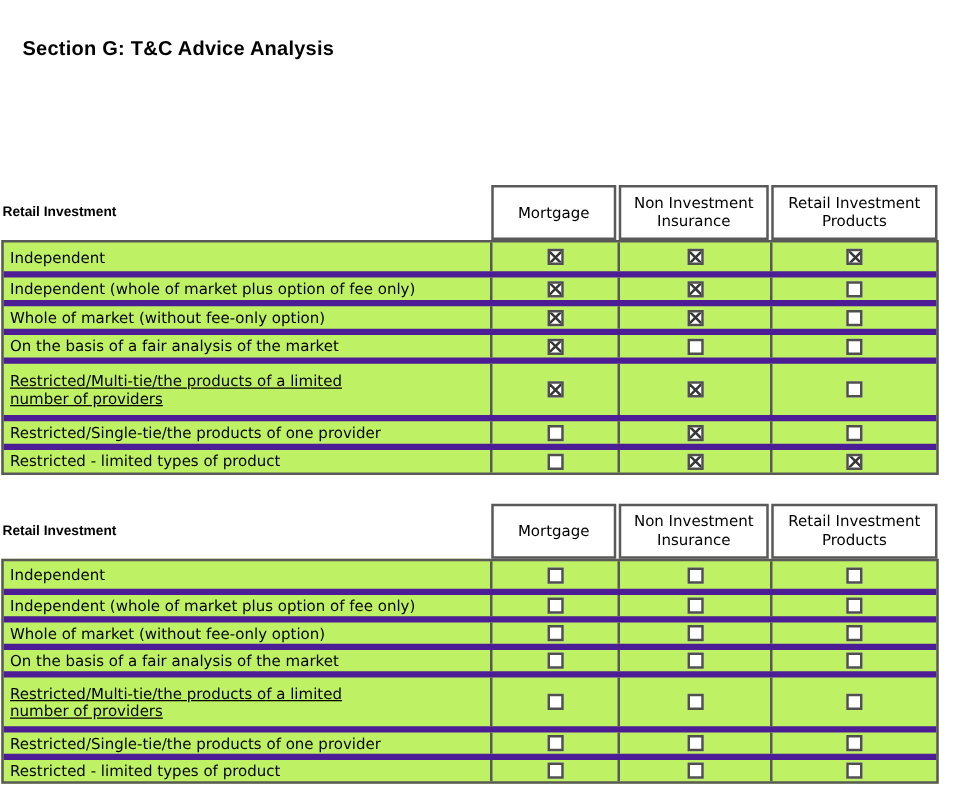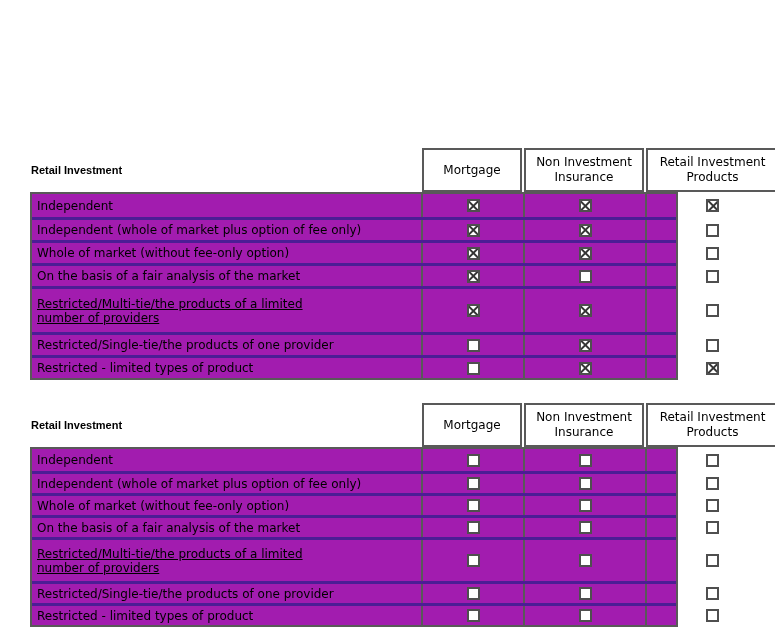--- a/index.html
+++ b/index.html
@@ -10,21 +10,21 @@
     overflow:hidden;
     background:#ffffff;
     font-family:"DejaVu Sans", sans-serif;
     color:#000000;
   }
   .title {
     position:absolute; left:18px; top:31px;
     font-family:"Liberation Sans", sans-serif;
     font-size:16px; font-weight:bold; letter-spacing:0.2px;
   }
-  .tblock { position:absolute; left:30px; width:648px; }
+  .tblock { position:absolute; left:1px; width:750px; }
   .tblock.t1 { top:148px; }
   .tblock.t2 { top:403px; }
 
   .thead {
     display:grid;
     grid-template-columns:391px 102px 122px 135px;
     height:44px;
   }
   .section-label {
     display:flex; align-items:center;
@@ -35,28 +35,28 @@
   .hdr-box {
     border:2px solid #595959;
     margin:0 1px;
     display:flex; align-items:center; justify-content:center;
     text-align:center;
     font-size:12px; line-height:15px;
     white-space:pre-line;
   }
   .tbody {
     border:2px solid #595959;
-    background:#a21caf;
+    background:#bef264;
   }
   .trow {
     display:grid;
     grid-template-columns:389px 102px 122px 133px;
     height:23px;
   }
-  .trow + .trow { border-top:3px solid #4c1d95; }
+  .trow + .trow { border-top:5px solid #4c1d95; }
   .trow.tall { height:46px;text-decoration:underline; }
   .t2 .trow { height:22px; }
   .t2 .trow.tall { height:44px; }
   .cell-label {
     display:flex; align-items:center;
     font-size:12px; line-height:14px;
     padding-left:5px;
     white-space:pre-line;
     overflow:hidden;
   }
@@ -78,20 +78,21 @@
     width:1.5px; height:18px;
     background:#353535;
   }
   .cb.checked::before { transform:translate(-50%,-50%) rotate(45deg); }
   .cb.checked::after  { transform:translate(-50%,-50%) rotate(-45deg); }
 </style>
 </head>
 <body>
 
 <div class="page">
+  <div class="title">Section G: T&amp;C Advice Analysis</div>
 
   <div class="tblock t1">
     <div class="thead">
       <div class="section-label">Retail Investment</div>
       <div class="hdr-box">Mortgage</div>
       <div class="hdr-box">Non Investment
 Insurance</div>
       <div class="hdr-box">Retail Investment
 Products</div>
     </div>

